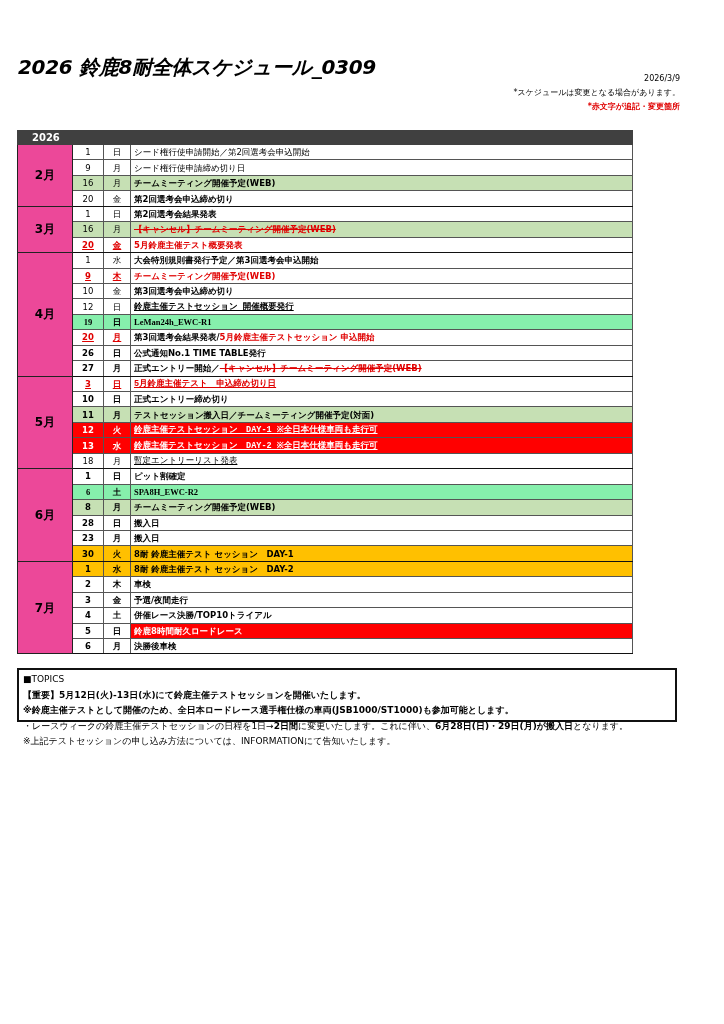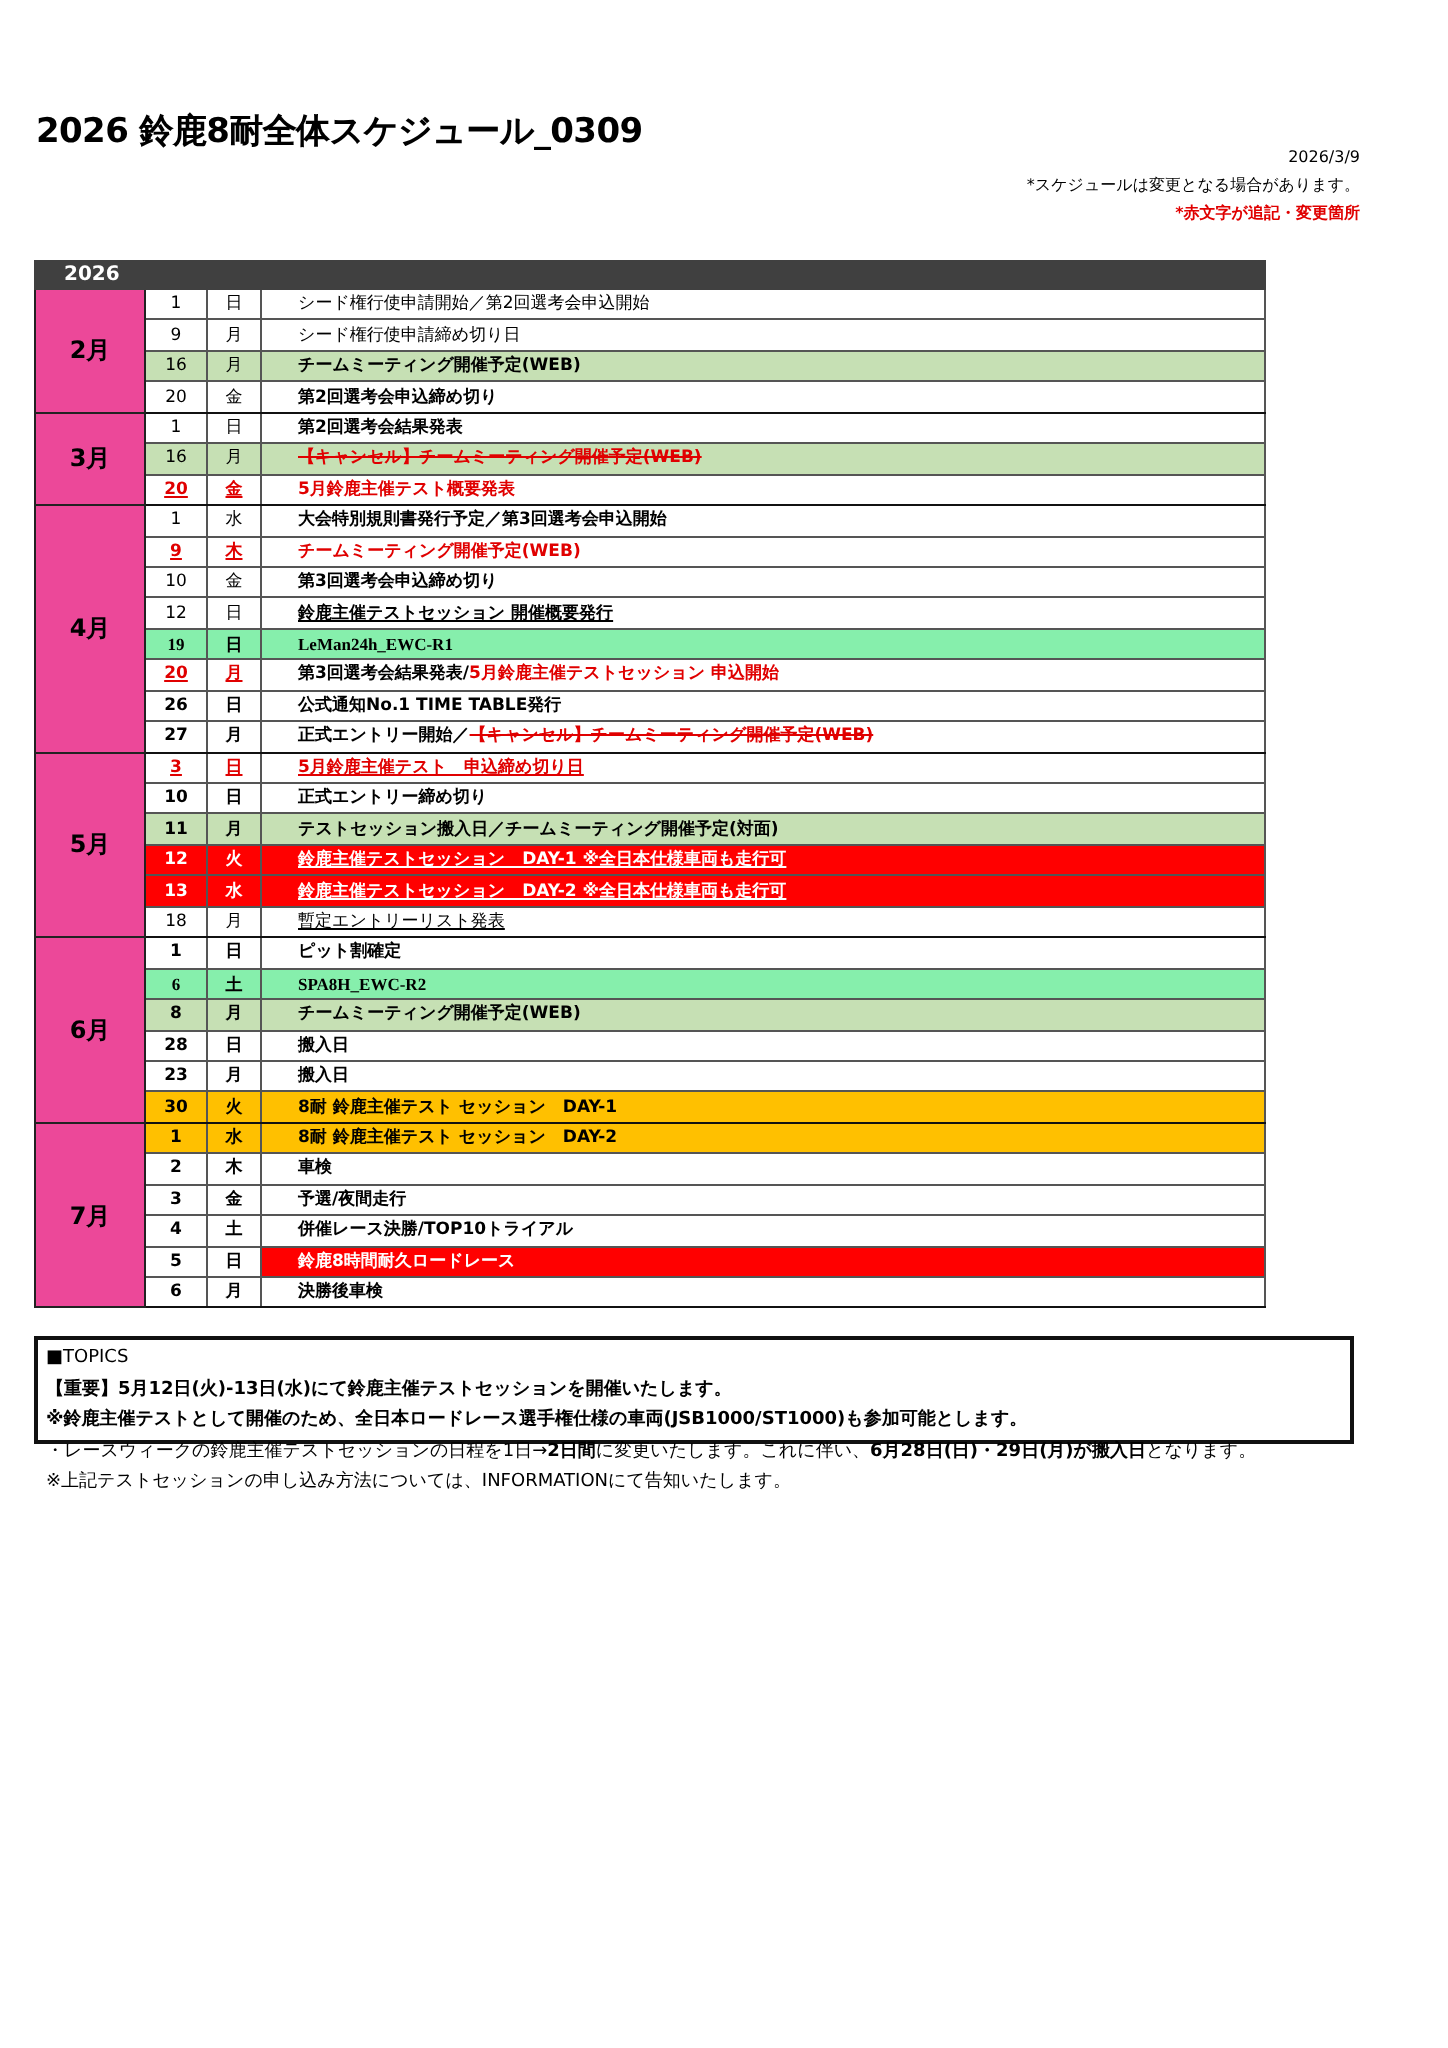--- a/index.html
+++ b/index.html
@@ -1,38 +1,38 @@
 <!DOCTYPE html>
 <html><head>
 <meta charset="utf-8">
 <style>
   html, body { margin:0; padding:0; background:#ffffff; }
   body { width:724px; height:1024px; position:relative; overflow:hidden; font-family:"DejaVu Sans", "Liberation Sans", sans-serif; color:#000; }
-  .title { position:absolute; left:18px; top:54px; font-size:17px; font-weight:bold; letter-spacing:-0.3px; white-space:nowrap; }
+  .title { position:absolute; left:18px; top:54px; font-size:20px; font-weight:bold; letter-spacing:-0.3px; white-space:nowrap;font-style:italic; }
   .meta { position:absolute; right:44px; text-align:center; font-size:8px; white-space:nowrap; }
   .meta.date { top:74px; }
   .meta.note { top:87px; }
   .meta.legend { top:101px; color:#e00000; font-weight:bold; }
   .sched { position:absolute; left:17px; top:130px; width:616px; border-collapse:collapse; table-layout:fixed; font-size:8.5px; }
   .sched td { border:1px solid #555; height:14.45px; padding:0; line-height:14px; white-space:nowrap; overflow:hidden; }
   .sched .yearbar td { background:#404040; color:#fff; font-weight:bold; font-size:10px; height:13px; line-height:13px; padding-left:14px; border:1px solid #404040; }
   .sched td.month { text-align:center; font-weight:bold; font-size:12px; background:#ec4899; border:1px solid #222; }
   .sched td.day { text-align:center; }
   .sched td.wd { text-align:center; }
-  .sched td.ev { padding-left:18px;margin-top:21px; }
+  .sched td.ev { padding-left:3px;margin-top:21px; }
   tr.bold td.day, tr.bold td.wd, tr.bold td.ev { font-weight:bold; }
   tr.bg-green td.day, tr.bg-green td.wd, tr.bg-green td.ev { background:#c6e0b4; }
   tr.bg-blue td.day, tr.bg-blue td.wd, tr.bg-blue td.ev { background:#86efac;font-family:Liberation Serif, serif; }
   tr.bg-red td.day, tr.bg-red td.wd, tr.bg-red td.ev { background:#ff0000; color:#fff; }
   tr.bg-orange td.day, tr.bg-orange td.wd, tr.bg-orange td.ev { background:#ffc000; }
   tr.redtext td.day, tr.redtext td.wd { color:#e00000; text-decoration:underline; }
   tr.redtext td.ev { color:#e00000; }
   .strike { text-decoration:line-through; color:#e00000; }
   .red { color:#e00000; }
-  .ul { text-decoration:underline; }
+  .ul { text-decoration:underline;font-family:Liberation Mono, monospace; }
   tr.month-end td { border-bottom:1.5px solid #111; }
   .topics { position:absolute; left:17px; top:668px; width:660px; height:54px; border:2px solid #111; padding:2px 4px; box-sizing:border-box; font-size:9px; line-height:15.5px; }
   .topics div { white-space:nowrap; }
   .b { font-weight:bold; }
 </style>
 </head>
 <body>
 
 <div class="title">2026 鈴鹿8耐全体スケジュール_0309</div>
 <div class="meta date">2026/3/9</div>

